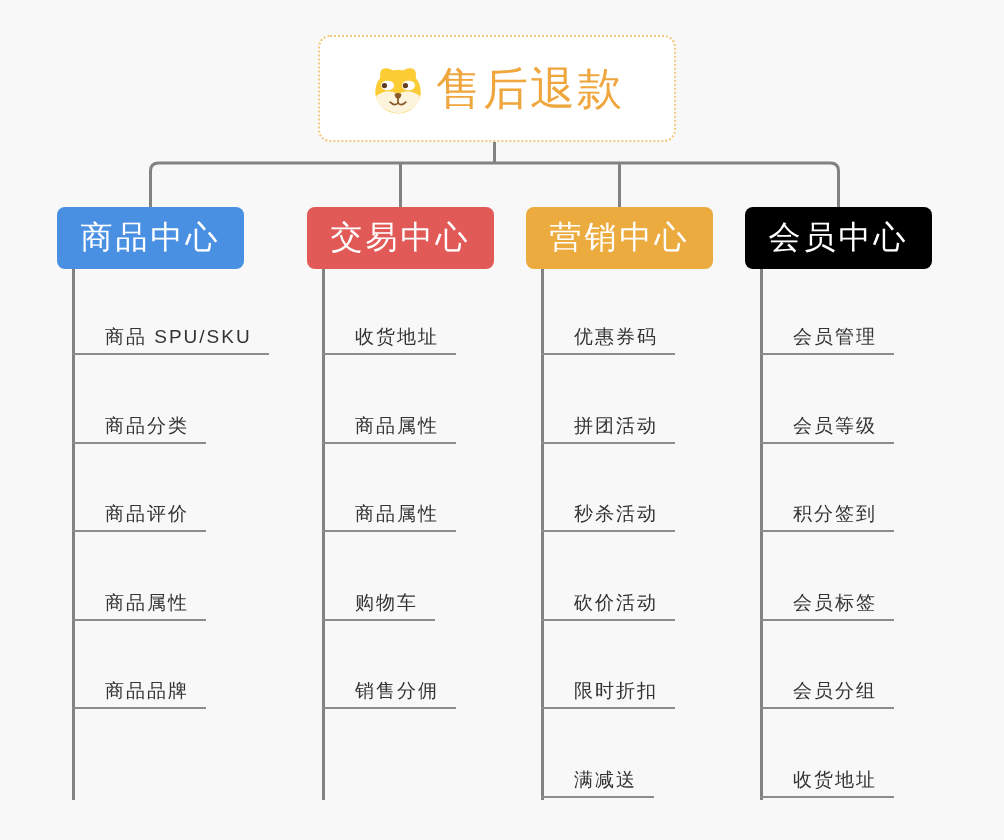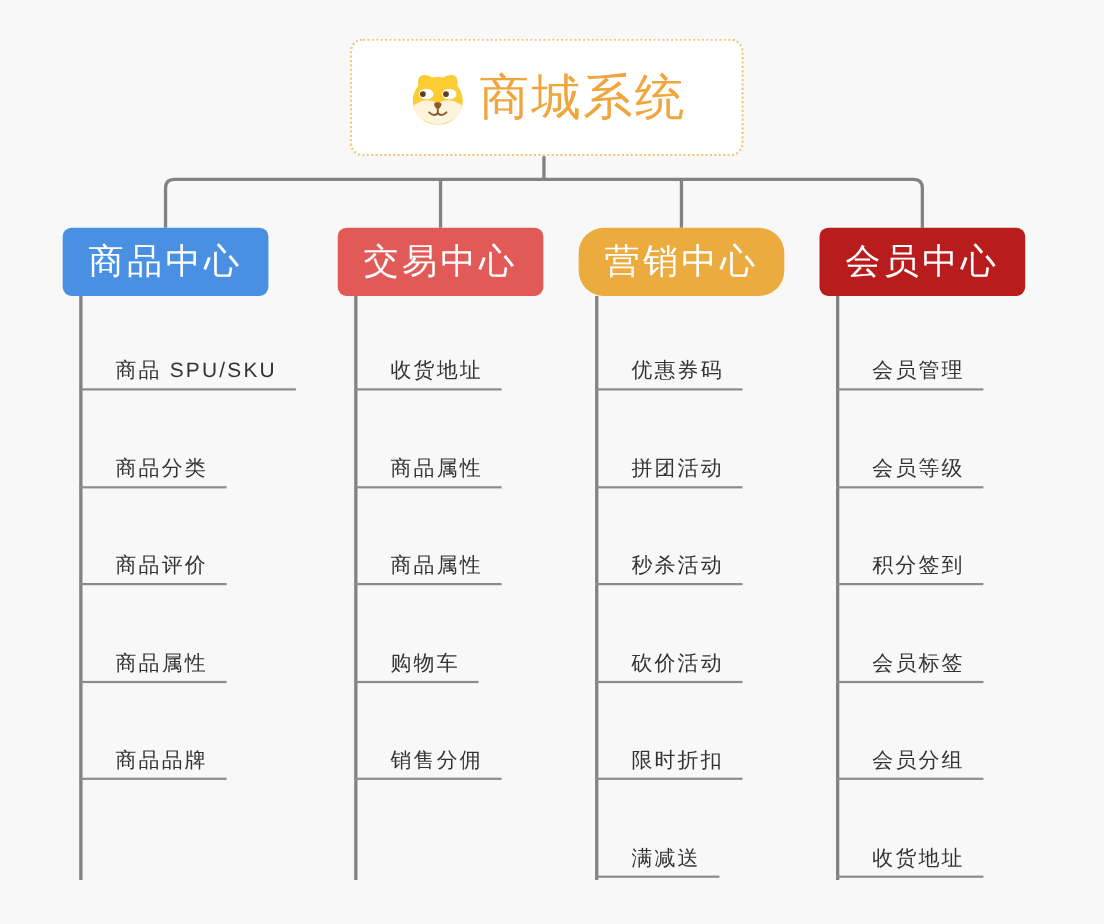--- a/index.html
+++ b/index.html
@@ -115,21 +115,21 @@
       <ellipse cx="32" cy="33" rx="26" ry="25" fill="#FBCC34"></ellipse>
       <path d="M7,38 Q20,28 32,36 Q44,28 57,38 Q56,54 32,58 Q8,54 7,38 Z" fill="#FCF4DC"></path>
       <ellipse cx="20" cy="26" rx="7.5" ry="5.5" fill="#FFFFFF"></ellipse>
       <ellipse cx="44" cy="26" rx="7.5" ry="5.5" fill="#FFFFFF"></ellipse>
       <circle cx="16.5" cy="26" r="3" fill="#5F3D1E"></circle>
       <circle cx="40.5" cy="26" r="3" fill="#5F3D1E"></circle>
       <path d="M28,36 Q32,33 36,36 Q35,41 32,41.5 Q29,41 28,36 Z" fill="#8A5A2B"></path>
       <path d="M32,41.5 V46" stroke="#8A5A2B" stroke-width="2" fill="none" stroke-linecap="round"></path>
       <path d="M23,45 Q28,50 32,46 Q36,50 41,45" stroke="#8A5A2B" stroke-width="2" fill="none" stroke-linecap="round"></path>
     </svg>
-    <span class="root-title">商城系统</span>
+    <span class="root-title">售后退款</span>
   </div>
 
   <div id="columns">
   <div class="column" style="left: 57px;">
     <div class="branch-box" style="background: rgb(74, 144, 226);">
       <span class="branch-label">商品中心</span>
     </div>
     <div class="vline" style="height: 530.5px;"></div>
     <div class="items">
   <div class="item">
@@ -178,21 +178,21 @@
     <div class="item-label">购物车</div>
   </div>
 
   <div class="item">
     <div class="item-label">销售分佣</div>
   </div>
 </div>
   </div>
 
   <div class="column" style="left: 526px;">
-    <div class="branch-box" style="background: rgb(235, 171, 63); border-radius: 23px;">
+    <div class="branch-box" style="background: rgb(235, 171, 63);">
       <span class="branch-label">营销中心</span>
     </div>
     <div class="vline" style="height: 530.5px;"></div>
     <div class="items">
   <div class="item">
     <div class="item-label">优惠券码</div>
   </div>
 
   <div class="item">
     <div class="item-label">拼团活动</div>
@@ -210,21 +210,21 @@
     <div class="item-label">限时折扣</div>
   </div>
 
   <div class="item">
     <div class="item-label">满减送</div>
   </div>
 </div>
   </div>
 
   <div class="column" style="left: 745px;">
-    <div class="branch-box" style="background: #b91c1c; text-align: right;">
+    <div class="branch-box" style="background: #000000; text-align: right;">
       <span class="branch-label">会员中心</span>
     </div>
     <div class="vline" style="height: 530.5px;"></div>
     <div class="items">
   <div class="item">
     <div class="item-label">会员管理</div>
   </div>
 
   <div class="item">
     <div class="item-label">会员等级</div>

